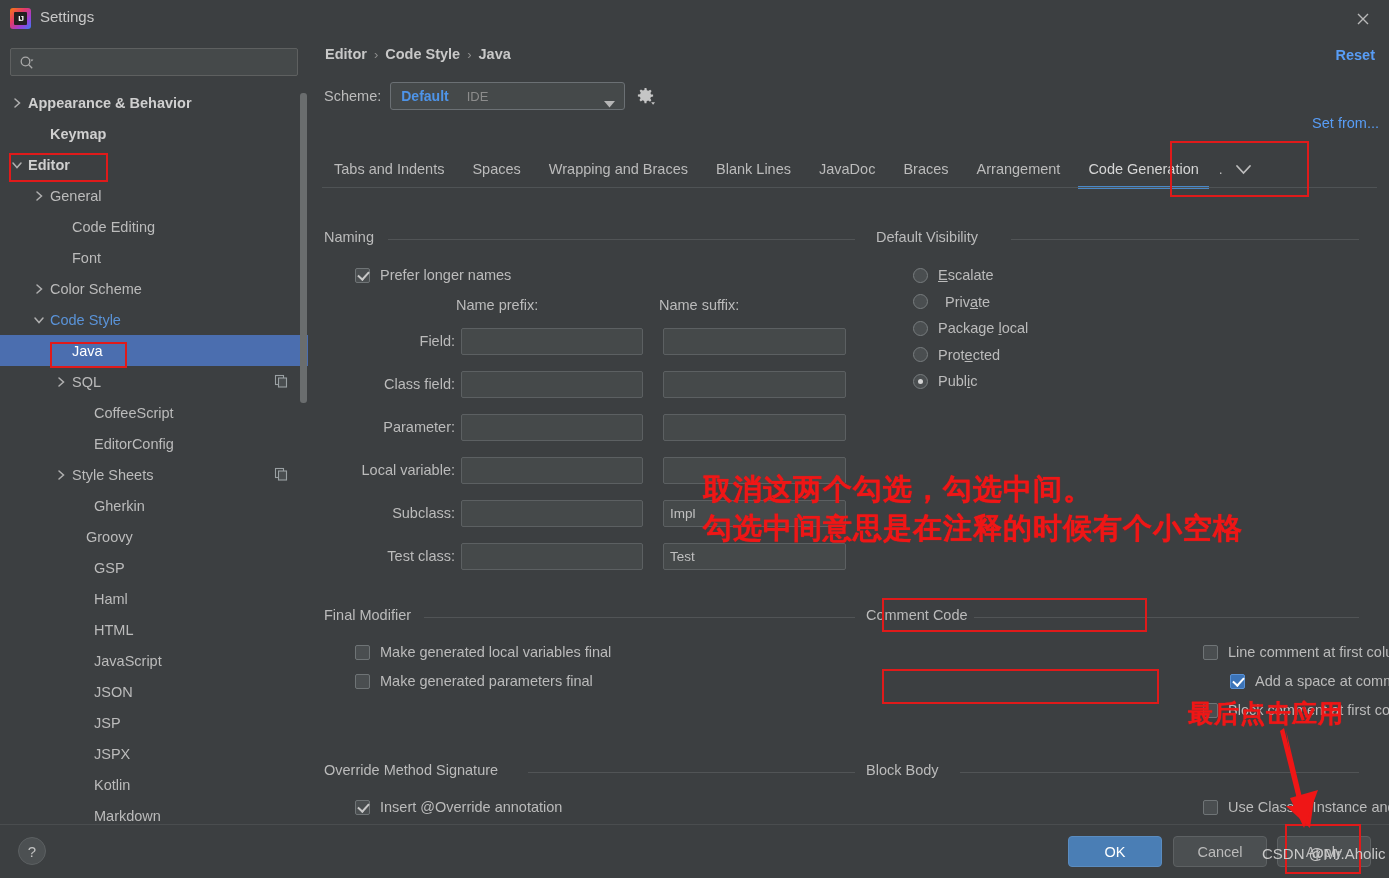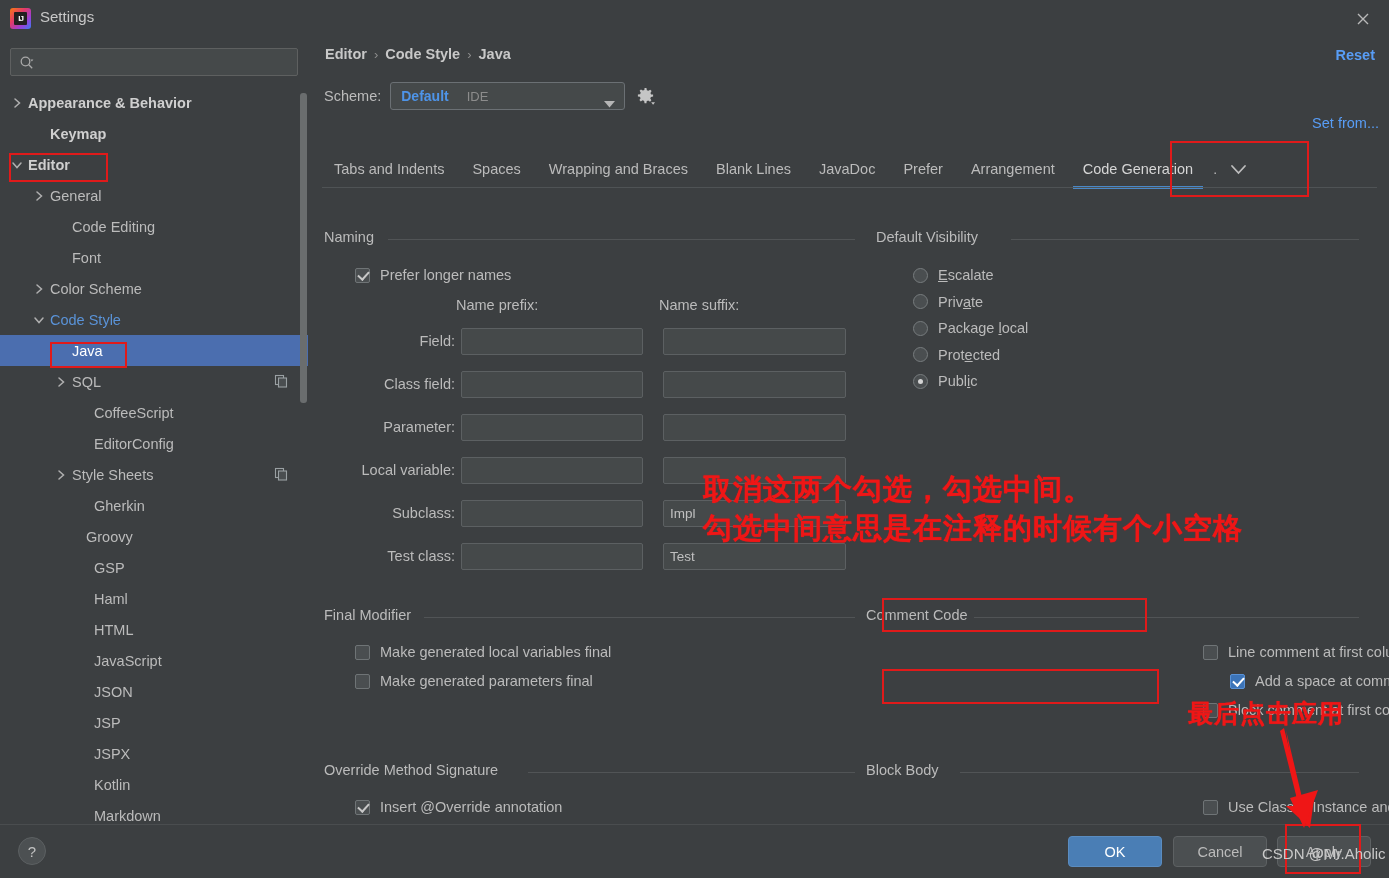--- a/index.html
+++ b/index.html
@@ -495,21 +495,21 @@
         <div class="tab">
           <span>Wrapping and Braces</span>
         </div>
         <div class="tab">
           <span>Blank Lines</span>
         </div>
         <div class="tab">
           <span>JavaDoc</span>
         </div>
         <div class="tab">
-          <span>Prefer</span>
+          <span>Braces</span>
         </div>
         <div class="tab">
           <span>Arrangement</span>
         </div>
         <div class="tab active">
           <span>Code Generation</span>
         </div>
         <div class="tab-more">.</div>
         <div class="tab-chevdown">
           <svg width="17" height="11" viewBox="0 0 17 11">
@@ -553,21 +553,21 @@
           <input type="text" class="txtbox" value="Test" style="left: 355px; top: 354px; width: 183px;">
         </div>
 
       <div class="group-title" style="left:568px; top:40px;">Default Visibility</div>
       <div class="group-rule" style="left:703px; top:50px; width:348px;"></div>
       <div id="visibility-rows">
           <div class="opt-row" style="left: 605px; top: 78px;">
             <span class="radio"></span>
             <span><span class="ul">E</span>scalate</span>
           </div>
-          <div class="opt-row" style="left: 605px; top: 104.5px;">
+          <div class="opt-row" style="left: 605px; top: 104.5px; gap: 7px;">
             <span class="radio"></span>
             <span>Priv<span class="ul">a</span>te</span>
           </div>
           <div class="opt-row" style="left: 605px; top: 131px;">
             <span class="radio"></span>
             <span>Package <span class="ul">l</span>ocal</span>
           </div>
           <div class="opt-row" style="left: 605px; top: 157.5px;">
             <span class="radio"></span>
             <span>Prot<span class="ul">e</span>cted</span>

